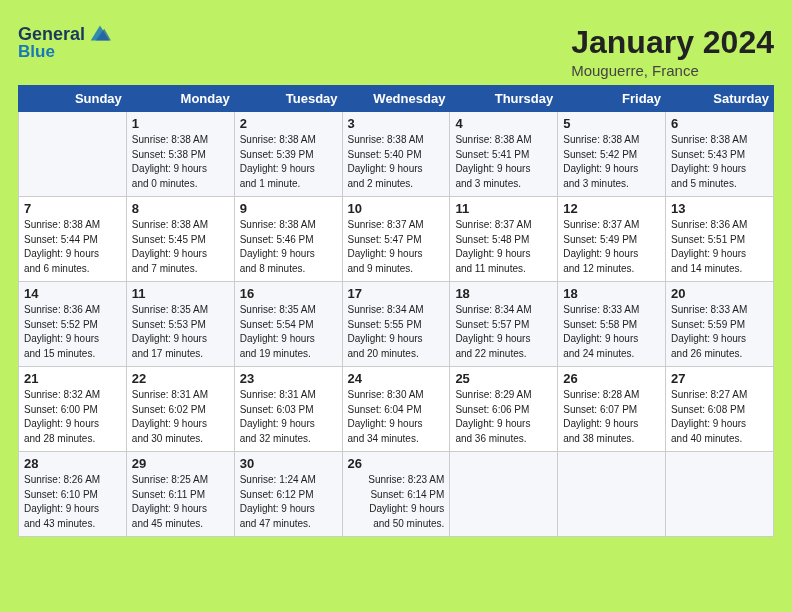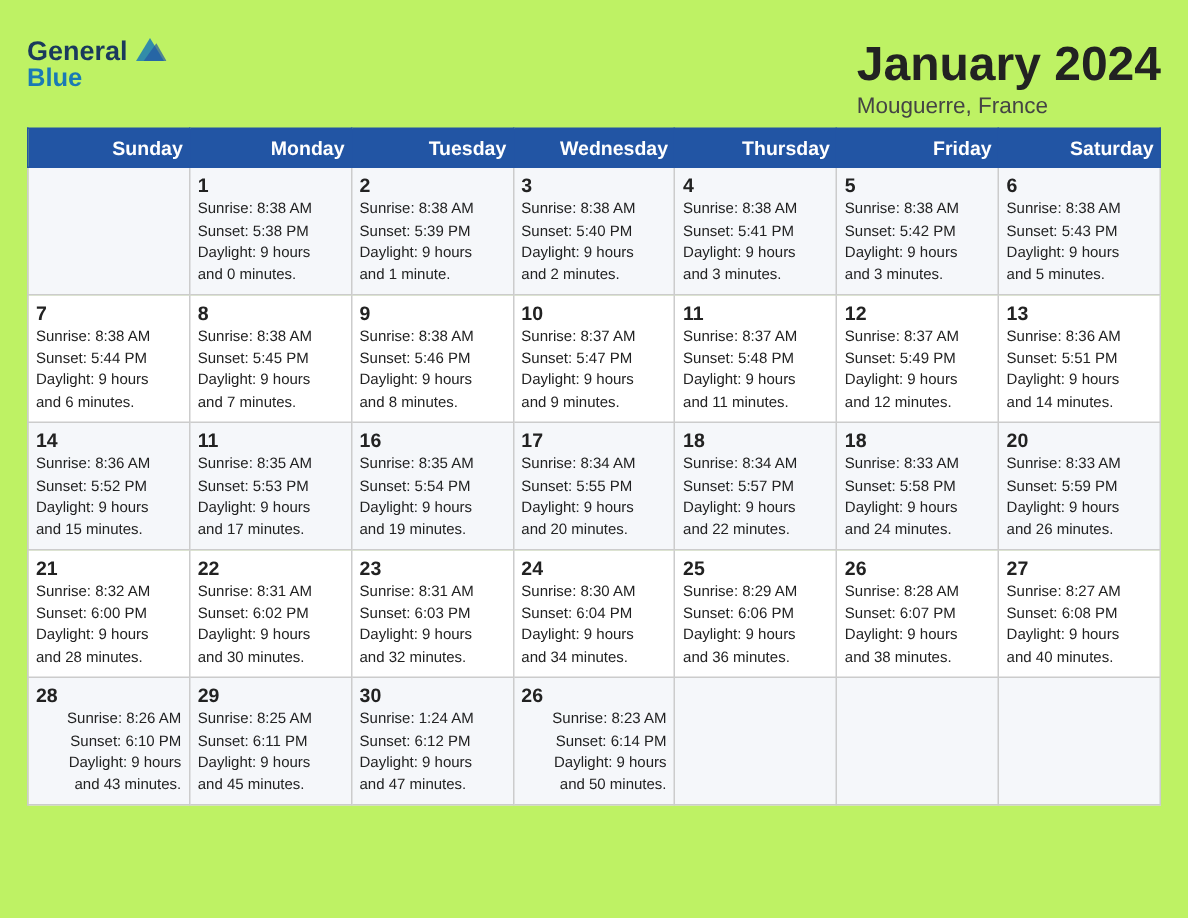--- a/index.html
+++ b/index.html
@@ -329,21 +329,21 @@
             <span class="day-num">27</span>
             <div class="cell-info" style="white-space: pre-line;">Sunrise: 8:27 AM
 Sunset: 6:08 PM
 Daylight: 9 hours
 and 40 minutes.</div>
           </td>
         </tr>
         <tr>
           <td>
             <span class="day-num">28</span>
-            <div class="cell-info" style="white-space: pre-line; text-align: right;">Sunrise: 8:26 AM
+            <div class="cell-info" style="white-space: pre-line;">Sunrise: 8:26 AM
 Sunset: 6:10 PM
 Daylight: 9 hours
 and 43 minutes.</div>
           </td>
           <td>
             <span class="day-num">29</span>
             <div class="cell-info" style="white-space: pre-line;">Sunrise: 8:25 AM
 Sunset: 6:11 PM
 Daylight: 9 hours
 and 45 minutes.</div>

